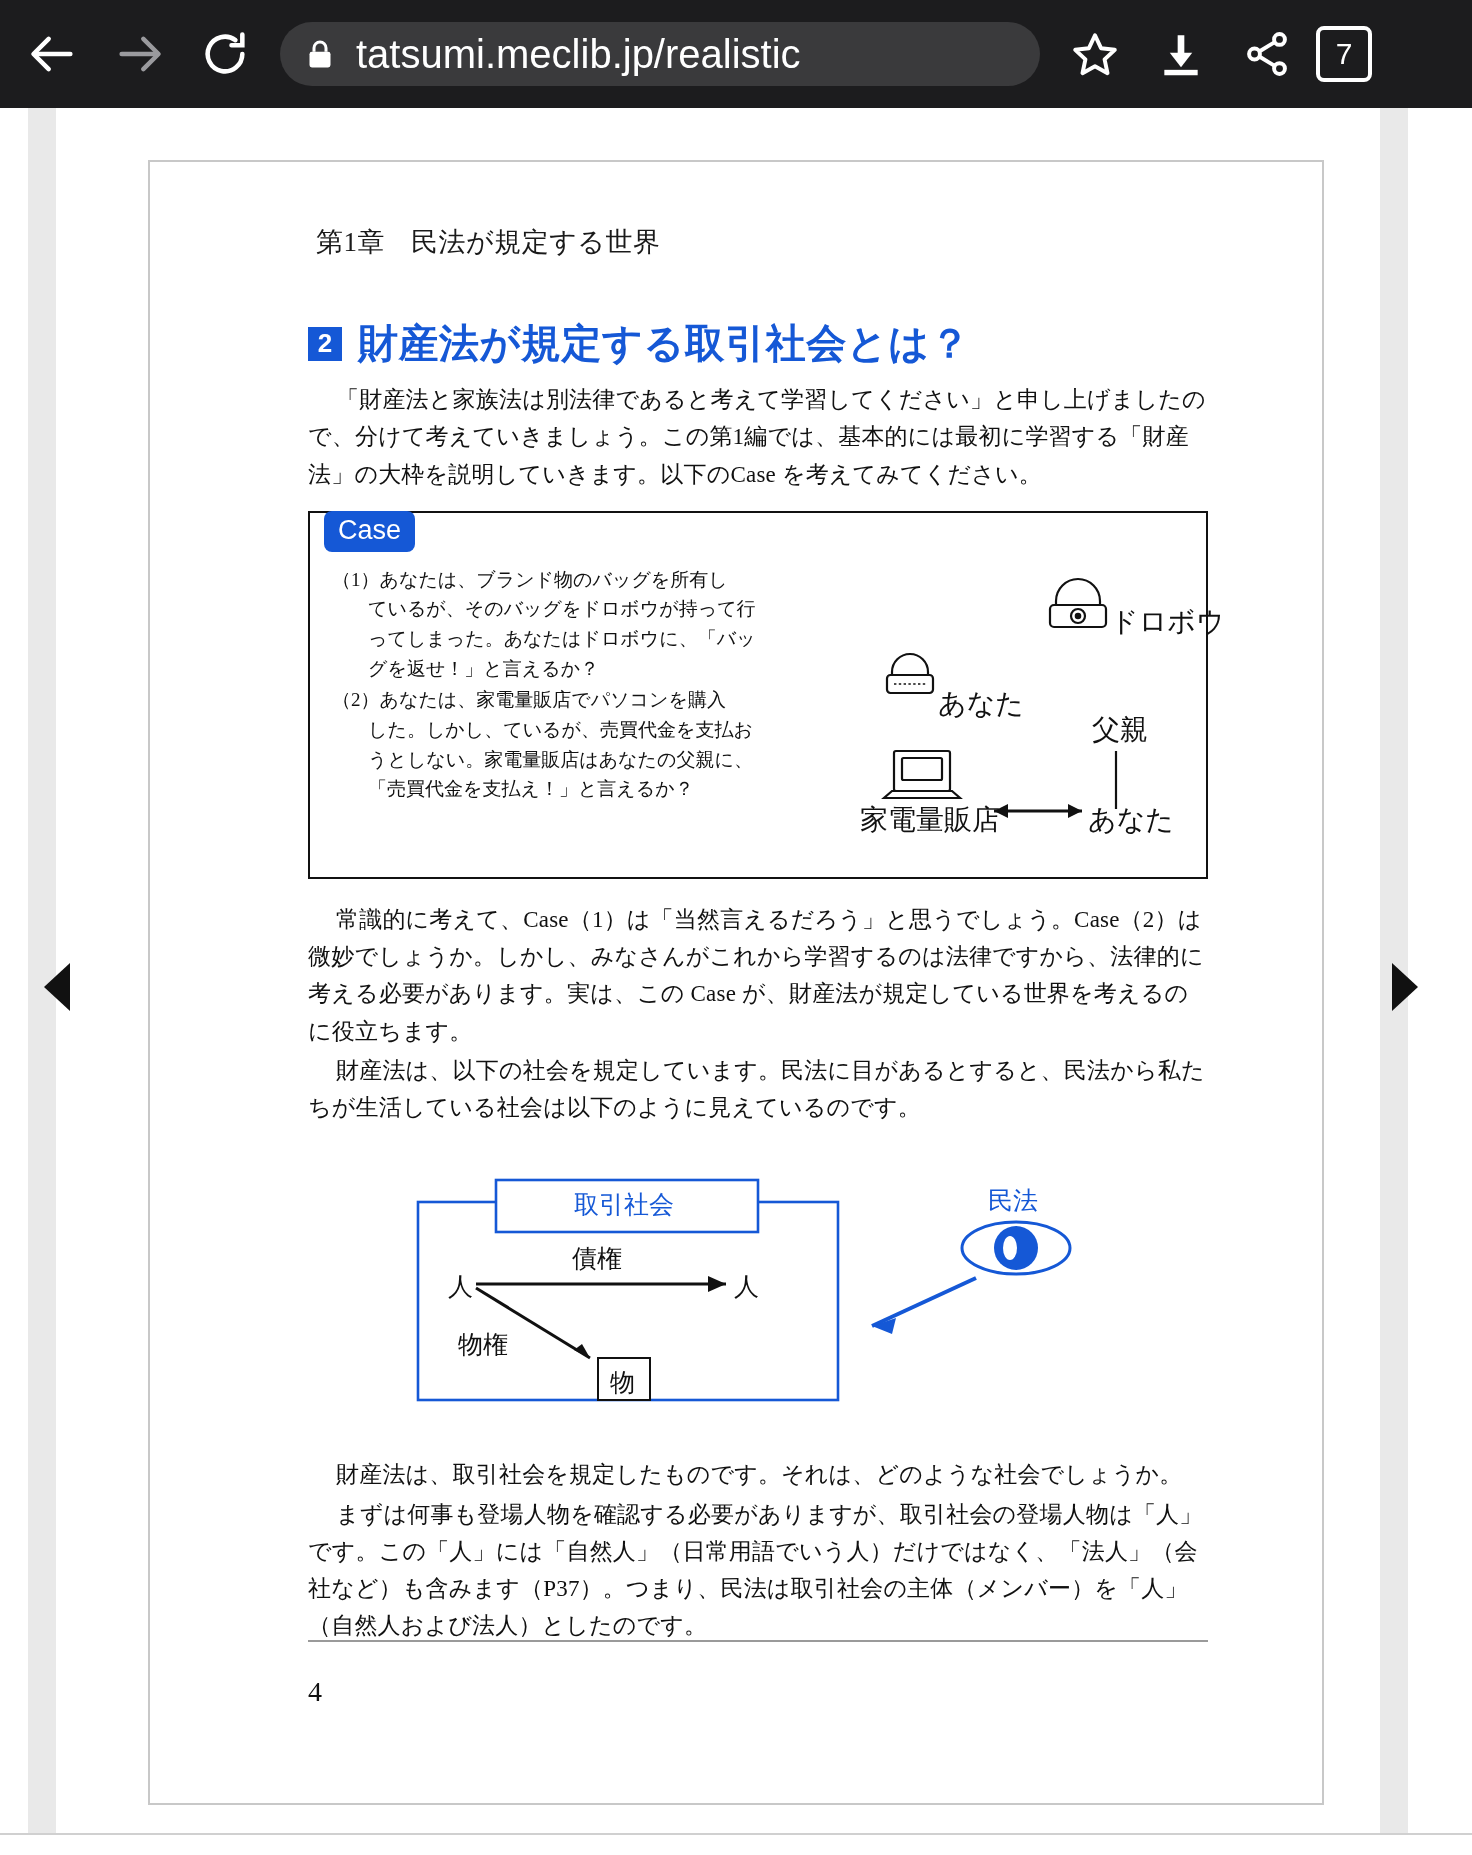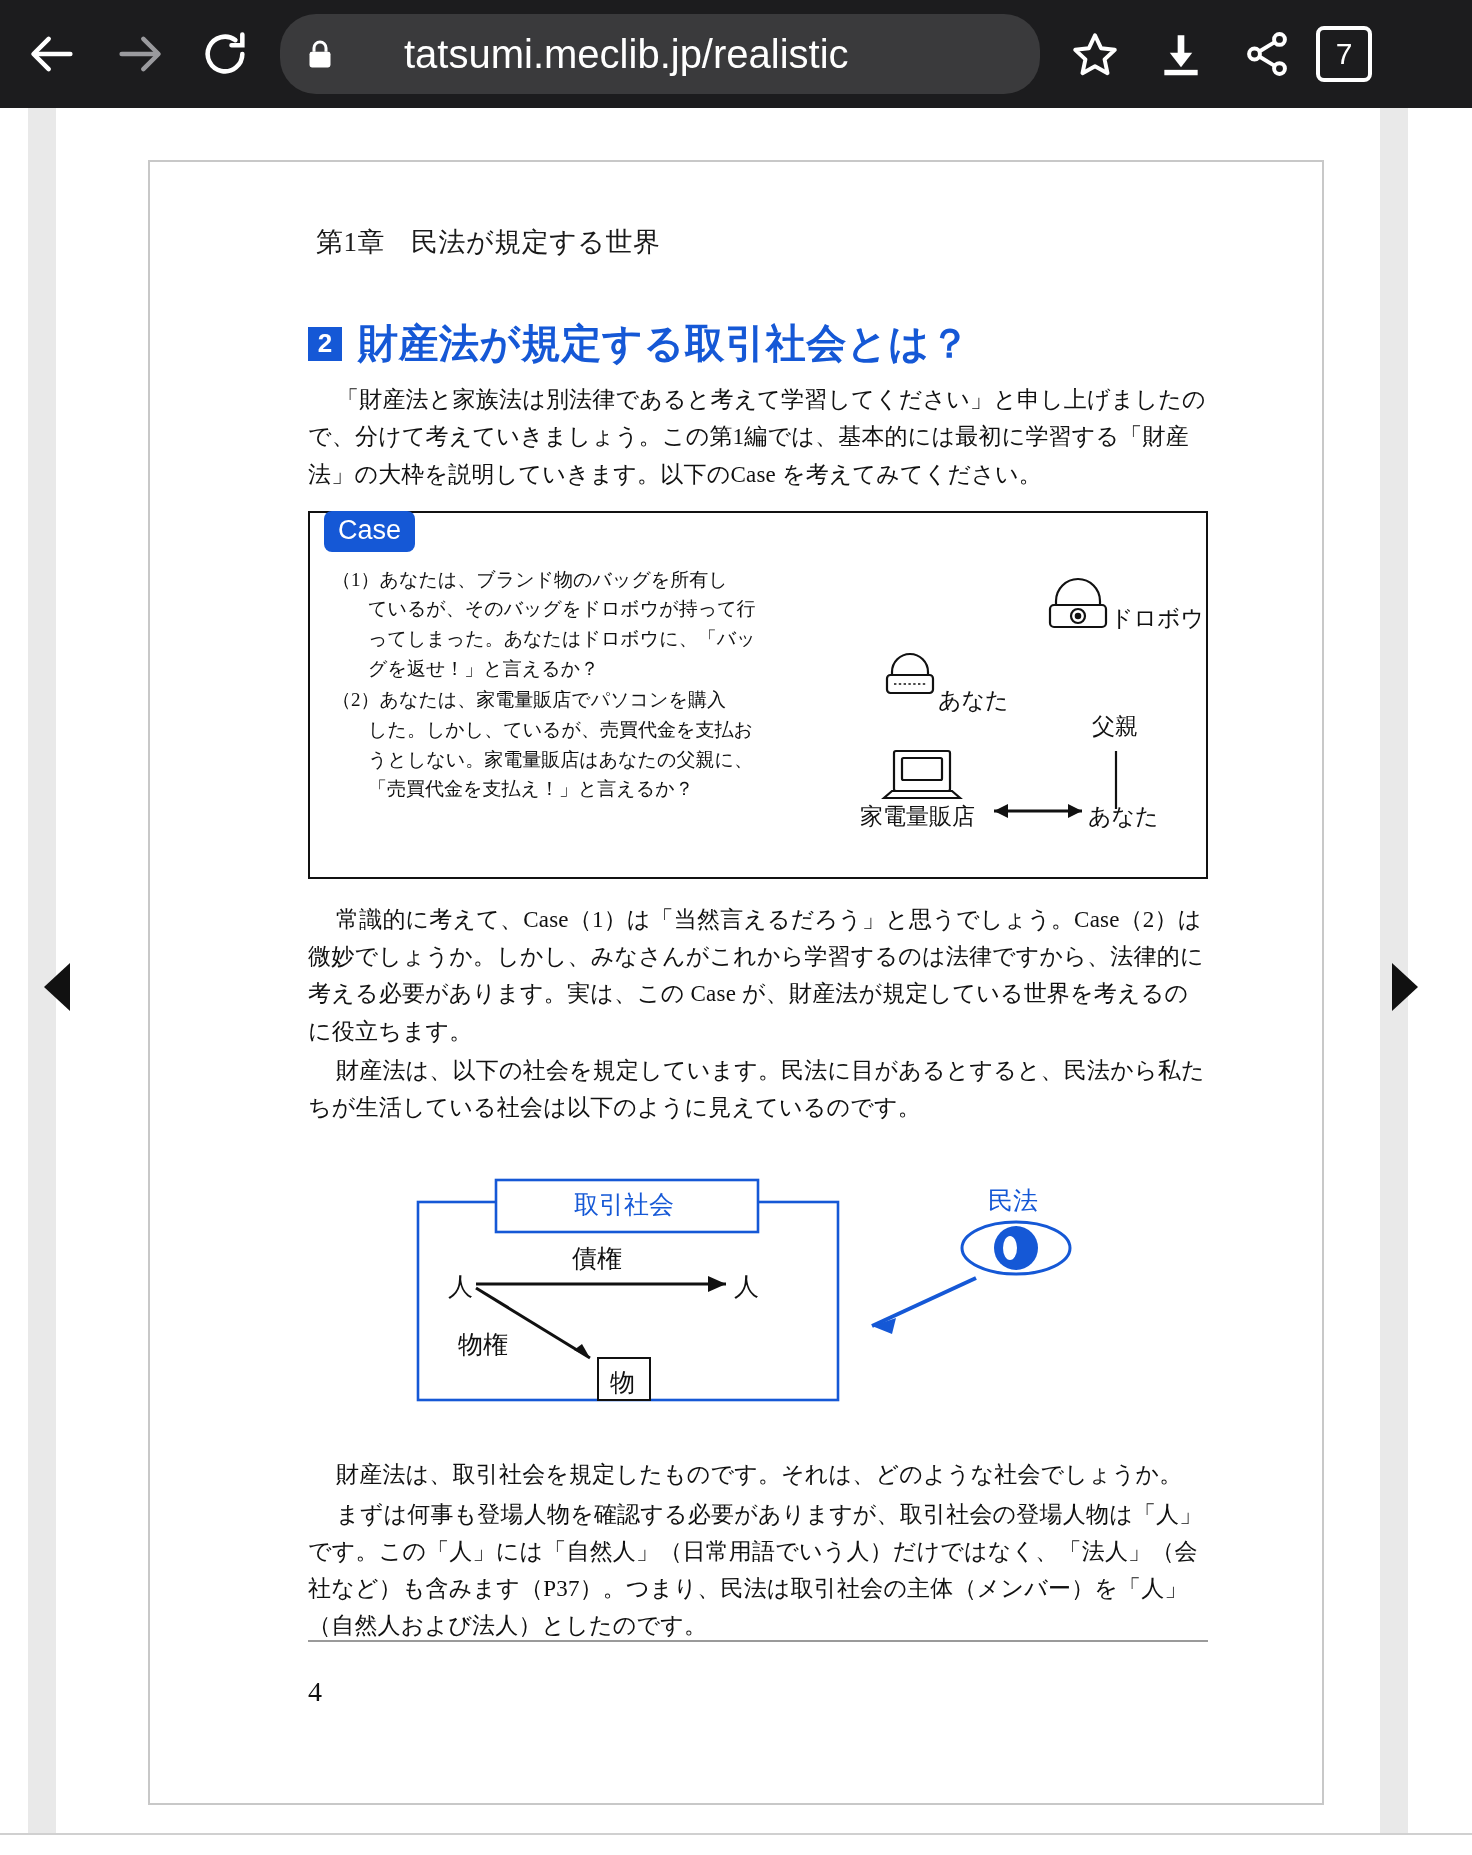--- a/index.html
+++ b/index.html
@@ -29,30 +29,29 @@
   .nav-btn {
     width: 86px; height: 86px;
     display: flex; align-items: center; justify-content: center;
     color: #ffffff;
     flex: 0 0 auto;
   }
   .nav-btn svg { display: block; }
 
   .url-pill {
     flex: 1 1 auto;
-    height: 80px;
+    height: 64px;
     margin: 0 12px;
     background: #3a3a3c;
     border-radius: 36px;
     display: flex;
     align-items: center;
     padding: 0 22px;
     overflow: hidden;
     max-width: 760px;
-    gap: 48px;
   }
   .lock-icon { flex: 0 0 auto; margin-right: 18px; display:flex; align-items:center; }
   .url-text {
     color: #ffffff;
     font-family: "Liberation Sans", sans-serif;
     font-size: 40px;
     white-space: nowrap;
     overflow: hidden;
   }
   .tabcount {
@@ -190,21 +189,21 @@
   .case-text .hang { display: block; padding-left: 36px; text-indent: -36px; }
   .case-text .ind { display: block; padding-left: 36px; }
 
   .case-art {
     position: absolute;
     left: 560px; top: 42px;
     width: 320px; height: 310px;
   }
   .art-label {
     position: absolute;
-    font-size: 23px;
+    font-size: 28px;
     color: #111111;
     white-space: nowrap;
   }
 
   
   .diagram {
     position: relative;
     margin: 36px auto 0 auto;
     width: 820px;
     height: 268px;

